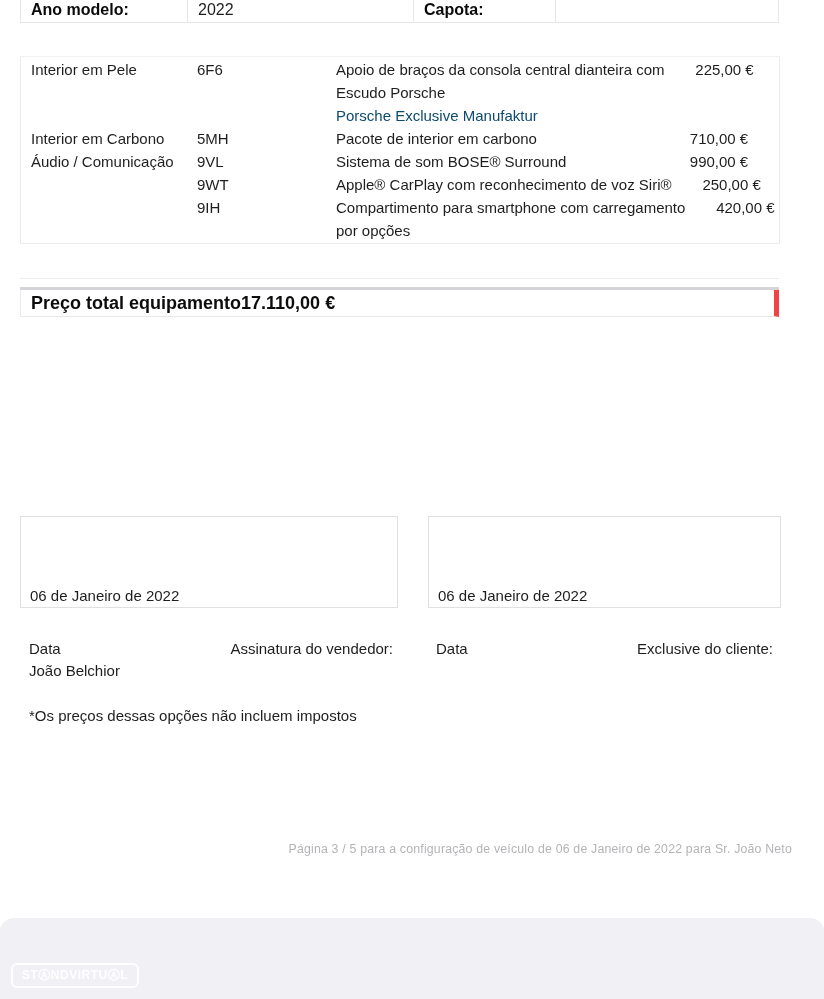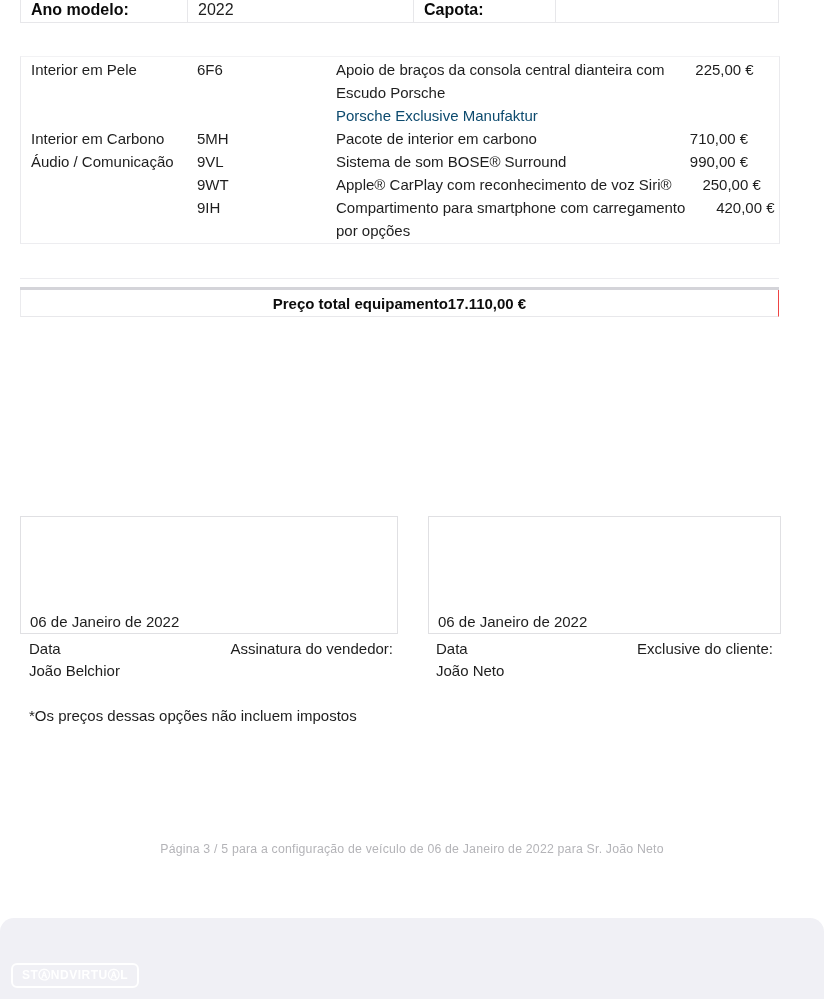--- a/index.html
+++ b/index.html
@@ -30,40 +30,40 @@
   .orow .code{ white-space:nowrap; }
   .orow .desc div{ white-space:nowrap; }
   .orow .note{ color:#0c4a6e; }
   .orow .price{ text-align:center; padding-right:10px; white-space:nowrap; }
 
   
   .divider-thin{ position:absolute; left:20px; top:278px; width:759px; height:1px; background:#ededf0; }
   .divider-thick{ position:absolute; left:20px; top:287px; width:759px; height:3px; background:#d4d4d9; }
   .total-row{
     position:absolute; left:20px; top:290px; width:759px; height:27px;
-    border-left:1px solid #ebebee; border-right:1px solid #ef4444; border-bottom:1px solid #e8e8eb;
-    display:flex; justify-content:center; align-items:center;
-    padding:0 10px; font-size:15px; font-weight:bold; color:#0d0d0d;
+    border-left:1px solid #ebebee; border-right:5px solid #ef4444; border-bottom:1px solid #e8e8eb;
+    display:flex; justify-content:flex-start; align-items:center;
+    padding:0 10px; font-size:18px; font-weight:bold; color:#0d0d0d;
   }
 
   
-  .sig-box{ position:absolute; top:516px; height:118px; border:1px solid #e0e0e3; background:#fff; }
+  .sig-box{ position:absolute; top:516px; height:92px; border:1px solid #e0e0e3; background:#fff; }
   .sig-box.seller{ left:20px; width:378px; }
   .sig-box.client{ left:428px; width:353px; }
   .sig-date{ position:absolute; left:9px; bottom:3px; font-size:15px; white-space:nowrap; }
   .sig-caption{ position:absolute; top:640px; display:flex; justify-content:space-between; font-size:15px; }
   .sig-caption.seller{ left:29px; width:364px; }
   .sig-caption.client{ left:436px; width:337px; }
   .sig-name{ position:absolute; top:662px; text-align:left; font-size:15px; }
   .sig-name.seller{ left:29px; width:364px; }
   .sig-name.client{ left:436px; width:337px; }
 
   .footnote{ position:absolute; left:29px; top:707px; font-size:15px; }
 
-  .page-footer{ position:absolute; left:32px; top:842px; width:760px; text-align:center;
+  .page-footer{ position:absolute; left:32px; top:842px; width:760px; text-align:right;
     font-size:12.3px; color:#b4b4b8; letter-spacing:0.2px; }
 
   
   .bottom-band{ position:absolute; left:0; top:918px; width:824px; height:81px;
     background:#f0f0f5; border-radius:14px 14px 0 0; }
   .watermark-badge{ position:absolute; left:11px; top:963px; width:128px; height:25px;
     border:2px solid rgba(255,255,255,0.95); border-radius:6px;
     display:flex; align-items:center; justify-content:center; }
   .watermark-badge span{ color:#ffffff; font-weight:800; font-size:12px; letter-spacing:0.5px; white-space:nowrap; }
 </style>
@@ -147,21 +147,20 @@
   </div>
   <div class="sig-name seller">João Belchior</div>
 
   <div class="sig-box client">
     <div class="sig-date">06 de Janeiro de 2022</div>
   </div>
   <div class="sig-caption client">
     <span>Data</span>
     <span>Exclusive do cliente:</span>
   </div>
-  <div class="sig-name client">João Neto</div>
 
   <div class="footnote">*Os preços dessas opções não incluem impostos</div>
   <div class="page-footer">Página 3 / 5 para a configuração de veículo de 06 de Janeiro de 2022 para Sr. João Neto</div>
 
   <div class="bottom-band"></div>
   <div class="watermark-badge">
     <span>STⒶNDVIRTUⒶL</span>
   </div>
 
 </div>

